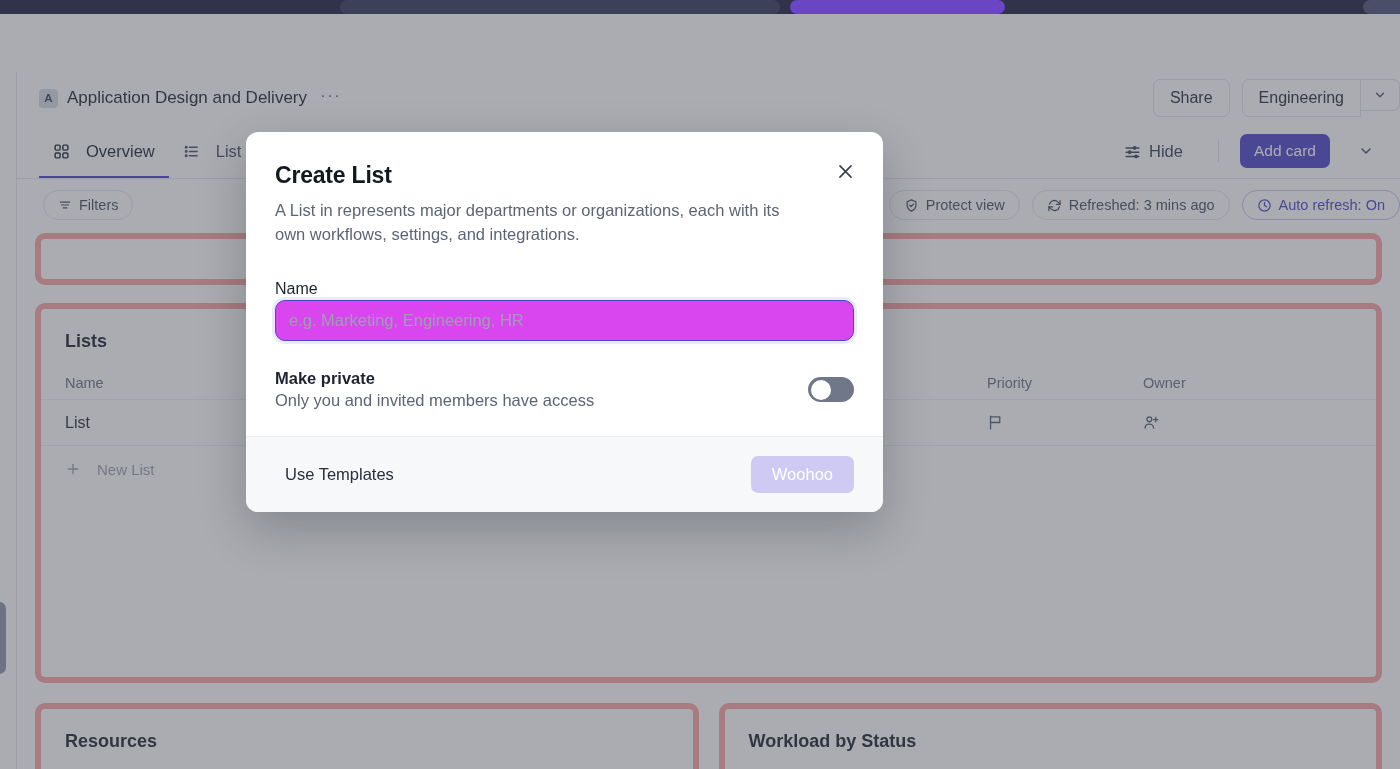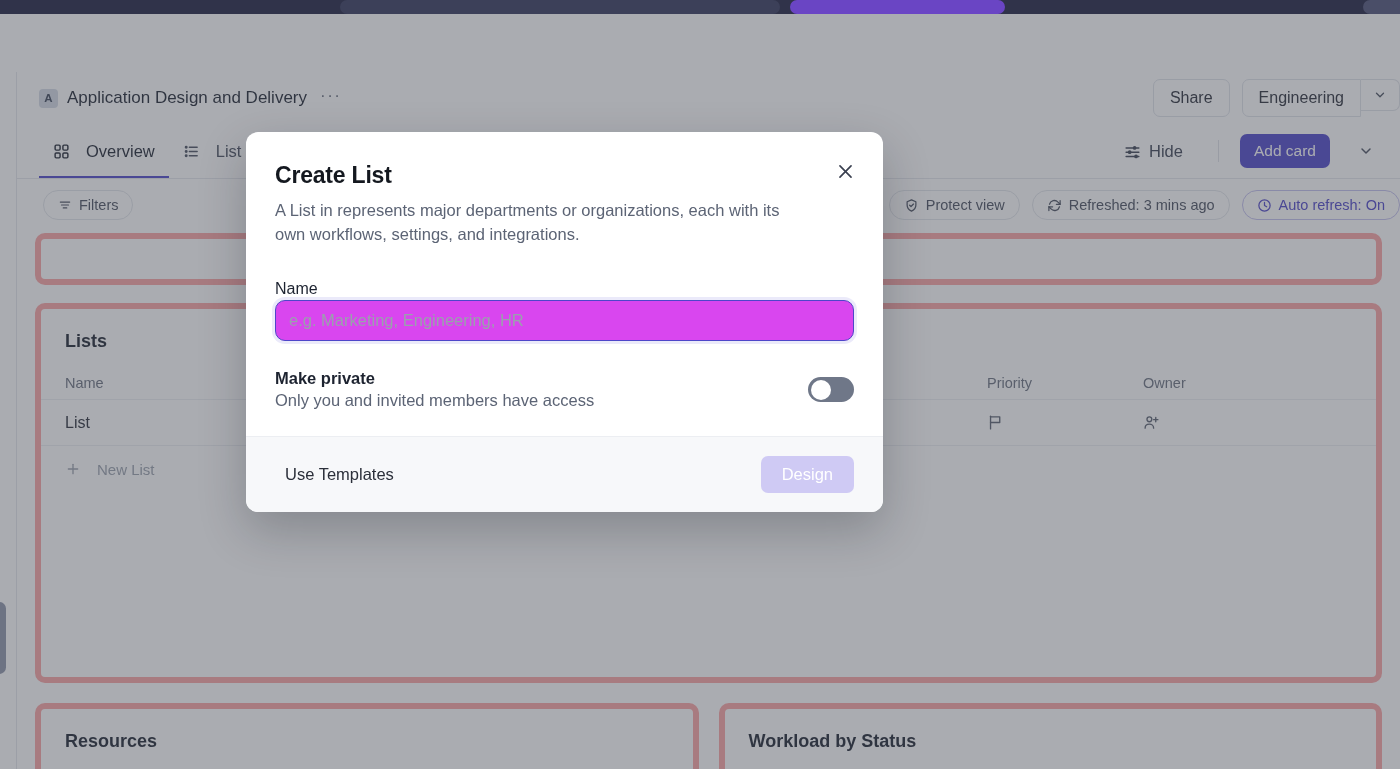--- a/index.html
+++ b/index.html
@@ -477,15 +477,15 @@
       <div class="private-title">Make private</div>
       <div class="private-sub">Only you and invited members have access</div>
     </div>
     <div class="toggle">
       <div class="knob"></div>
     </div>
   </div>
 
   <div class="modal-footer">
     <div class="use-templates">Use Templates</div>
-    <button class="create-btn" disabled="">Design</button>
+    <button class="create-btn" disabled="">Woohoo</button>
   </div>
 </div>
 
 </body></html>

